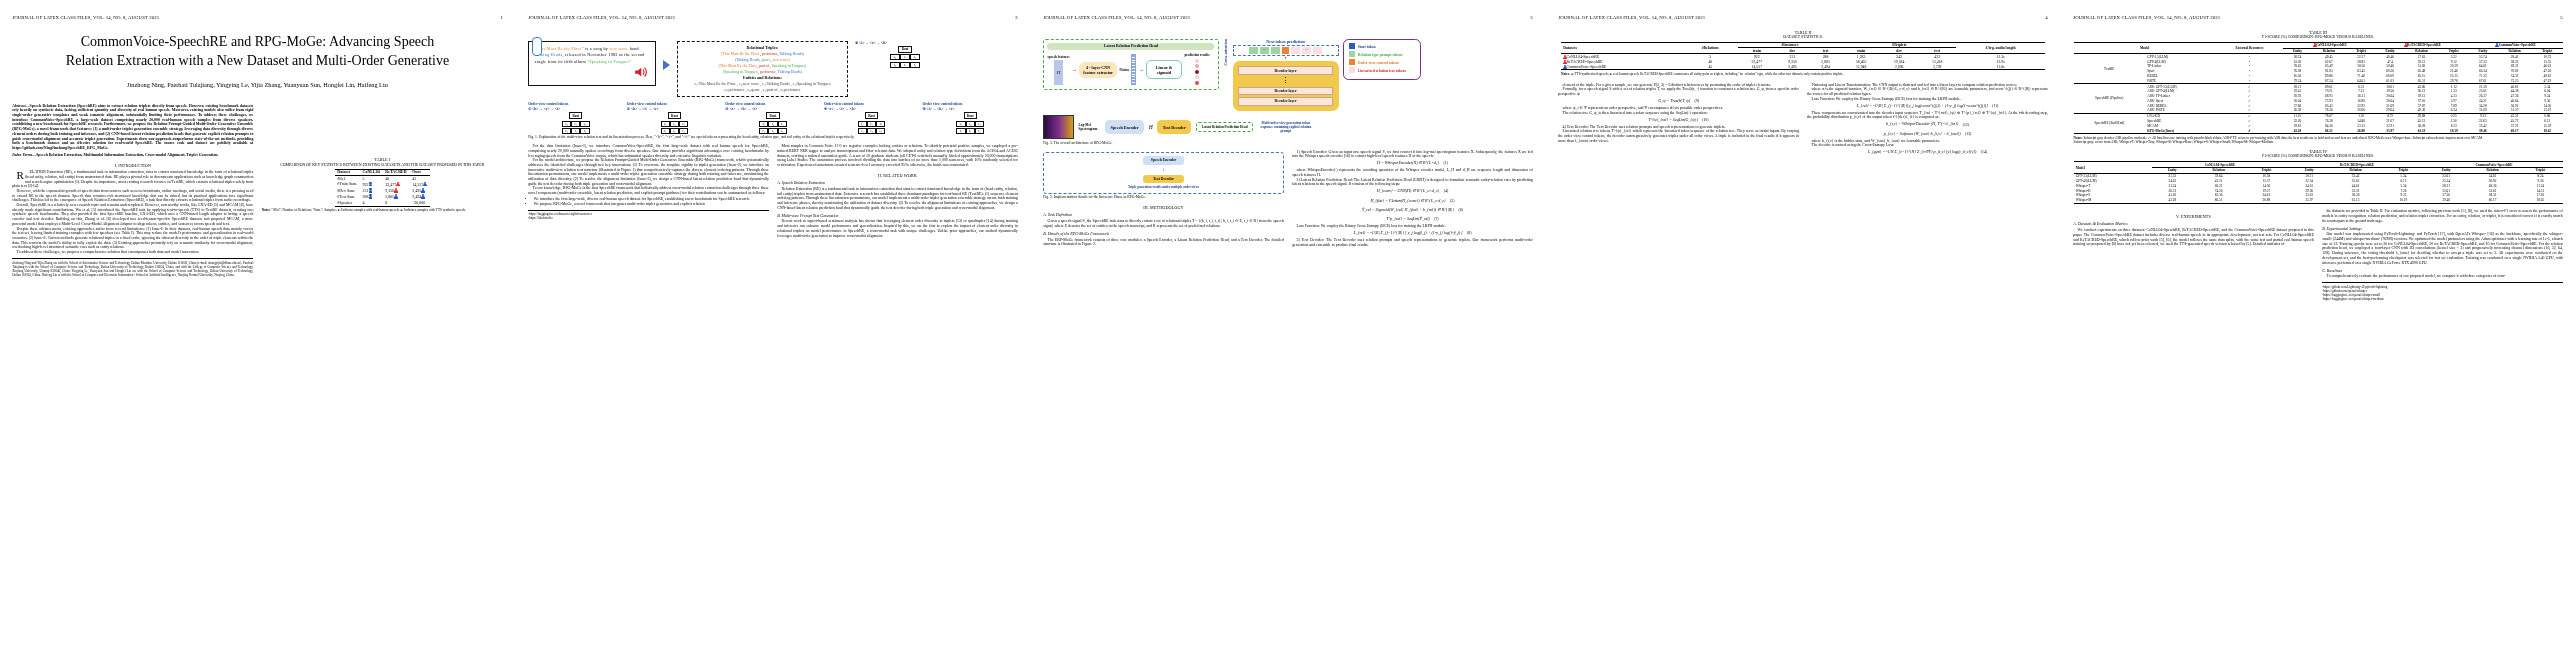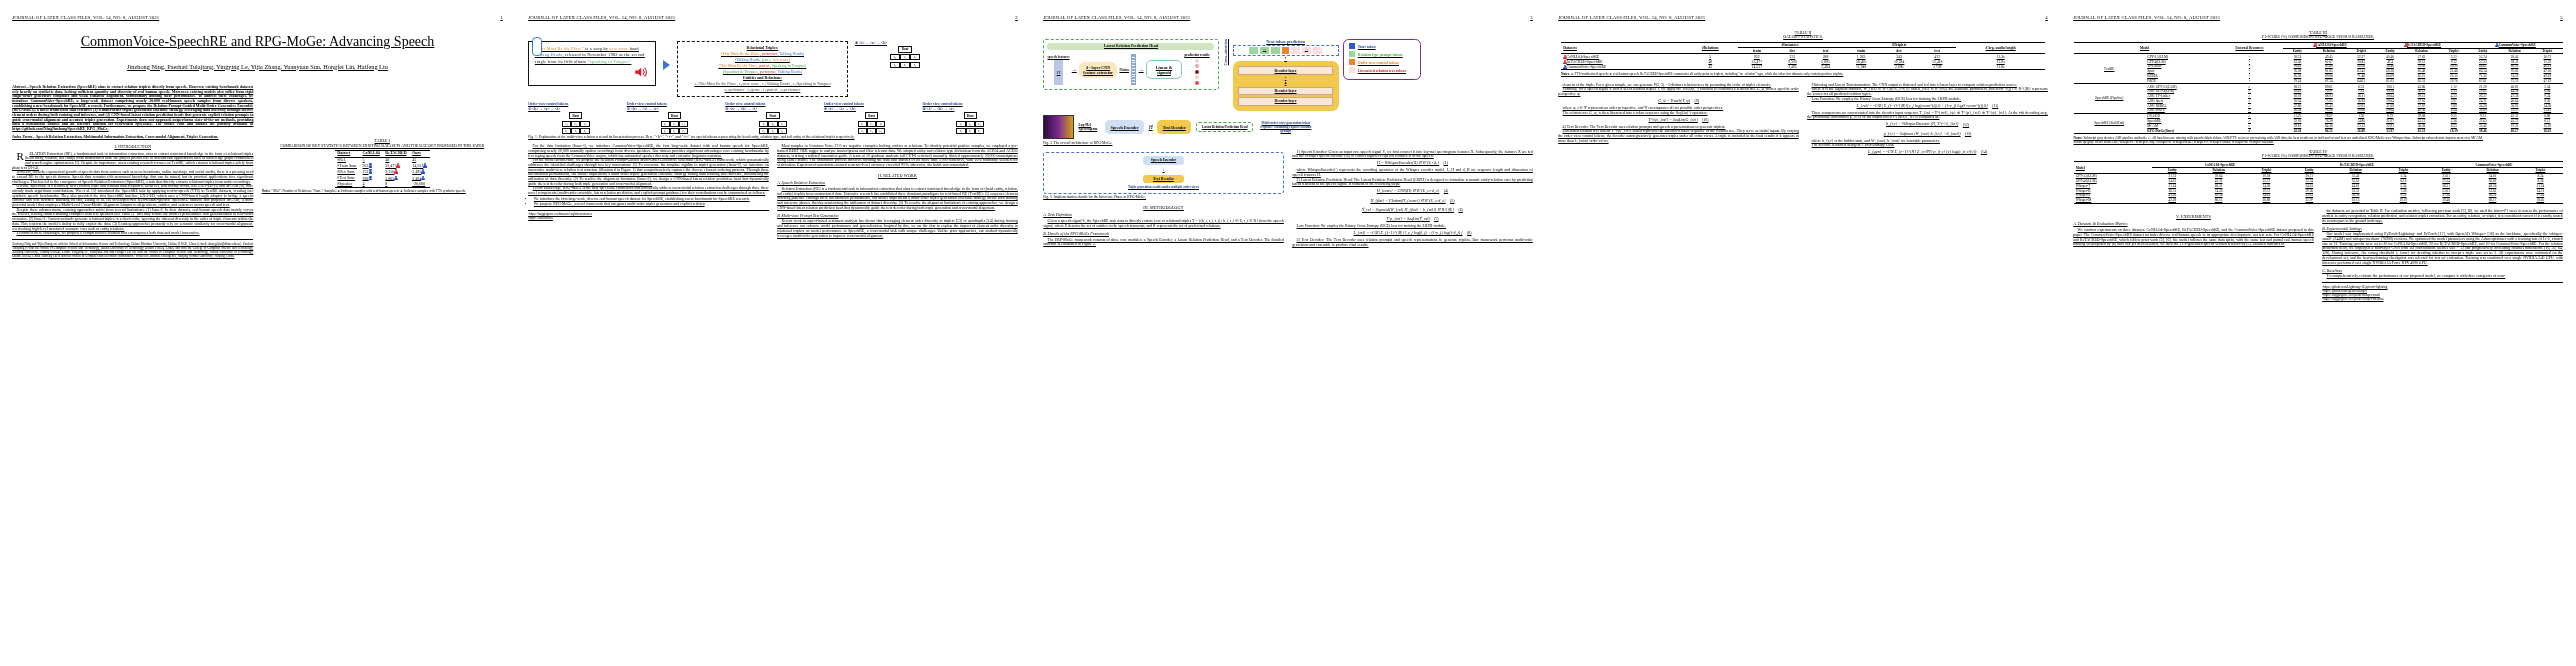--- a/index.html
+++ b/index.html
@@ -1,18 +1,18 @@
 <!DOCTYPE html>
 <html style="font-size:9px"><head>
 <meta charset="utf-8">
 <title>CommonVoice-SpeechRE and RPG-MoGe paper spread</title>
 <style>
   html,body{margin:0;padding:0;background:#fff;}
   body{width:2576px;height:667px;font-family:"Liberation Serif",serif;color:#000;overflow:hidden;}
-  .spread{display:flex;width:2576px;height:667px;text-decoration:underline;}
+  .spread{display:flex;width:2576px;height:667px;}
   .page{position:relative;width:515px;height:667px;background:#fff;box-sizing:border-box;
         padding:14.5px 12.2px 7.8px 12.2px;overflow:hidden;}
   .page + .page{border-left:0.6px solid #fff;}
   .runhead{display:flex;justify-content:space-between;align-items:baseline;
            font-size:4.8px;letter-spacing:0.1px;font-variant:small-caps;}
   .runhead .jl{font-family:"Liberation Serif",serif;}
   .runhead .pg{font-size:4.8px;}
   .title{text-align:center;font-size:14px;line-height:1.34;margin:13.3px 19px 0 19px;font-weight:400;}
   .authors{text-align:center;font-size:6.3px;margin:11px 0 3.3px 0;}
   .cols{display:flex;gap:8.3px;margin-top:4.4px;}
@@ -84,20 +84,21 @@
 <div class="spread">
 
   <div class="page">
     <div class="runhead">
       <span class="jl">JOURNAL OF LATEX CLASS FILES, VOL. 14, NO. 8, AUGUST 2021</span>
       <span class="pg">1</span>
     </div>
 
     <div class="title">
       <div>CommonVoice-SpeechRE and RPG-MoGe: Advancing Speech</div>
+      <div>Relation Extraction with a New Dataset and Multi-Order Generative</div>
     </div>
 
     <div class="authors">Jinzhong Ning, Paerhati Tulajiang, Yingying Le, Yijia Zhang, Yuanyuan Sun, Hongfei Lin, Haifeng Liu</div>
 
     <div class="cols">
 
       <div class="col">
         <div style="height:11px"></div>
         <div class="abs">
           <span class="lead">Abstract</span><span>—Speech Relation Extraction (SpeechRE) aims to extract relation triplets directly from speech. However, existing benchmark datasets rely heavily on synthetic data, lacking sufficient quantity and diversity of real human speech. Moreover, existing models also suffer from rigid single-order generative templates and weak semantic alignment, substantially limiting their performance. To address these challenges, we introduce CommonVoice-SpeechRE, a large-scale dataset comprising nearly 20,000 real-human speech samples from diverse speakers, establishing a new benchmark for SpeechRE research. Furthermore, we propose the Relation Prompt-Guided Multi-Order Generative Ensemble (RPG-MoGe), a novel framework that features: (1) a multi-order triplet generation ensemble strategy, leveraging data diversity through diverse element orders during both training and inference, and (2) CNN-based latent relation prediction heads that generate explicit relation prompts to guide cross-modal alignment and accurate triplet generation. Experiments show our approach outperforms state-of-the-art methods, providing both a benchmark dataset and an effective solution for real-world SpeechRE. The source code and dataset are publicly available at https://github.com/NingJinzhong/SpeechRE_RPG_MoGe.</span>

